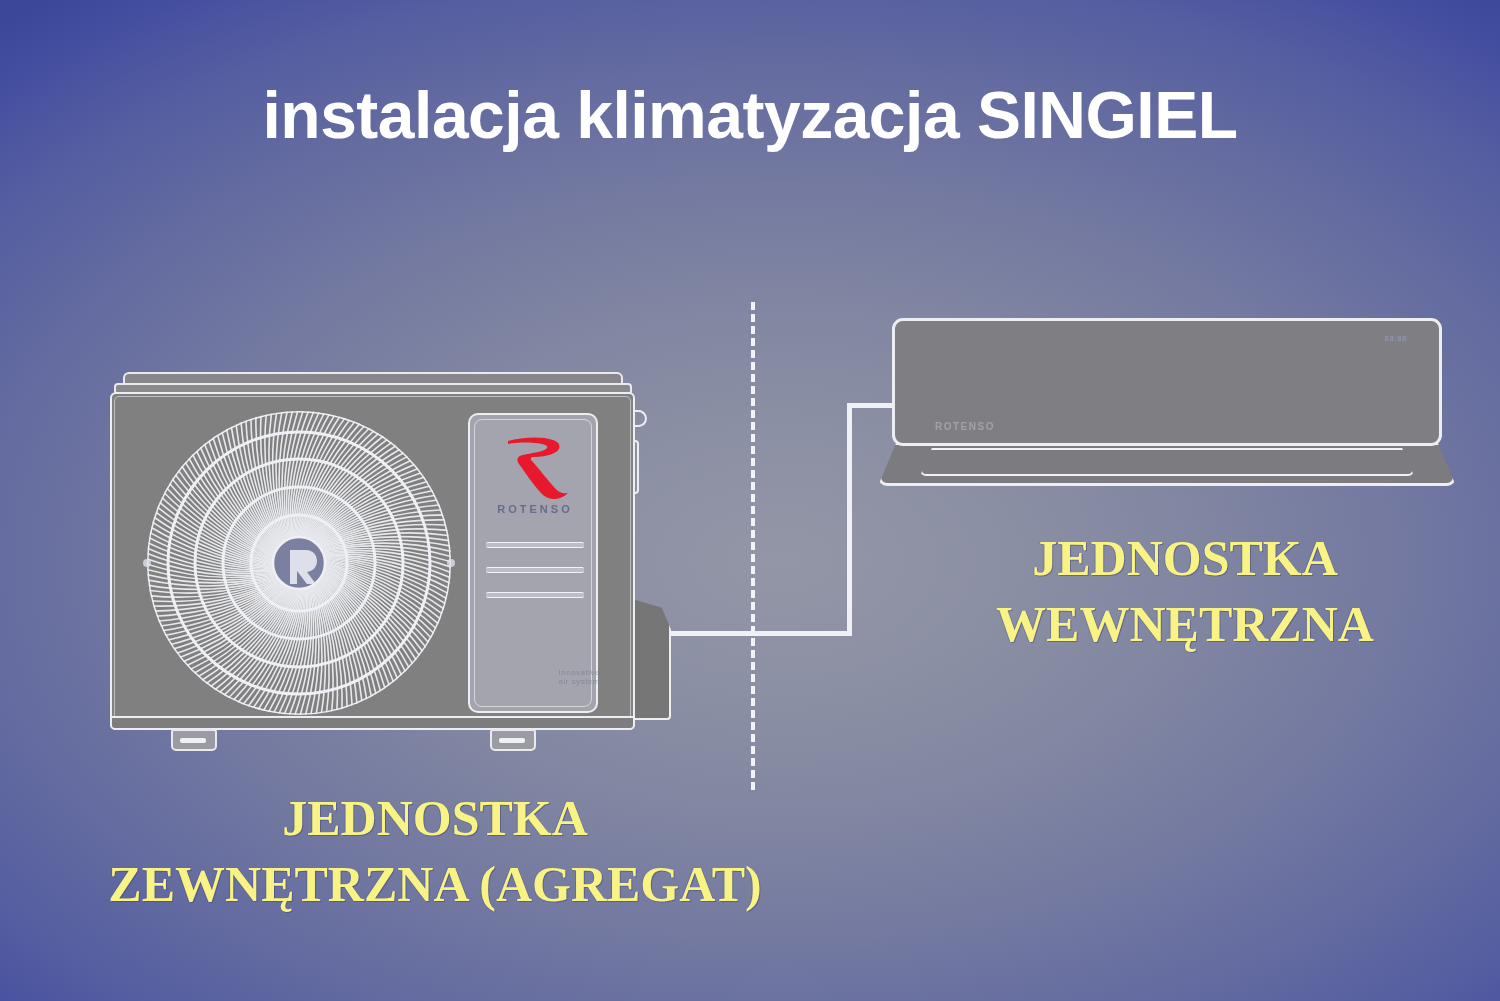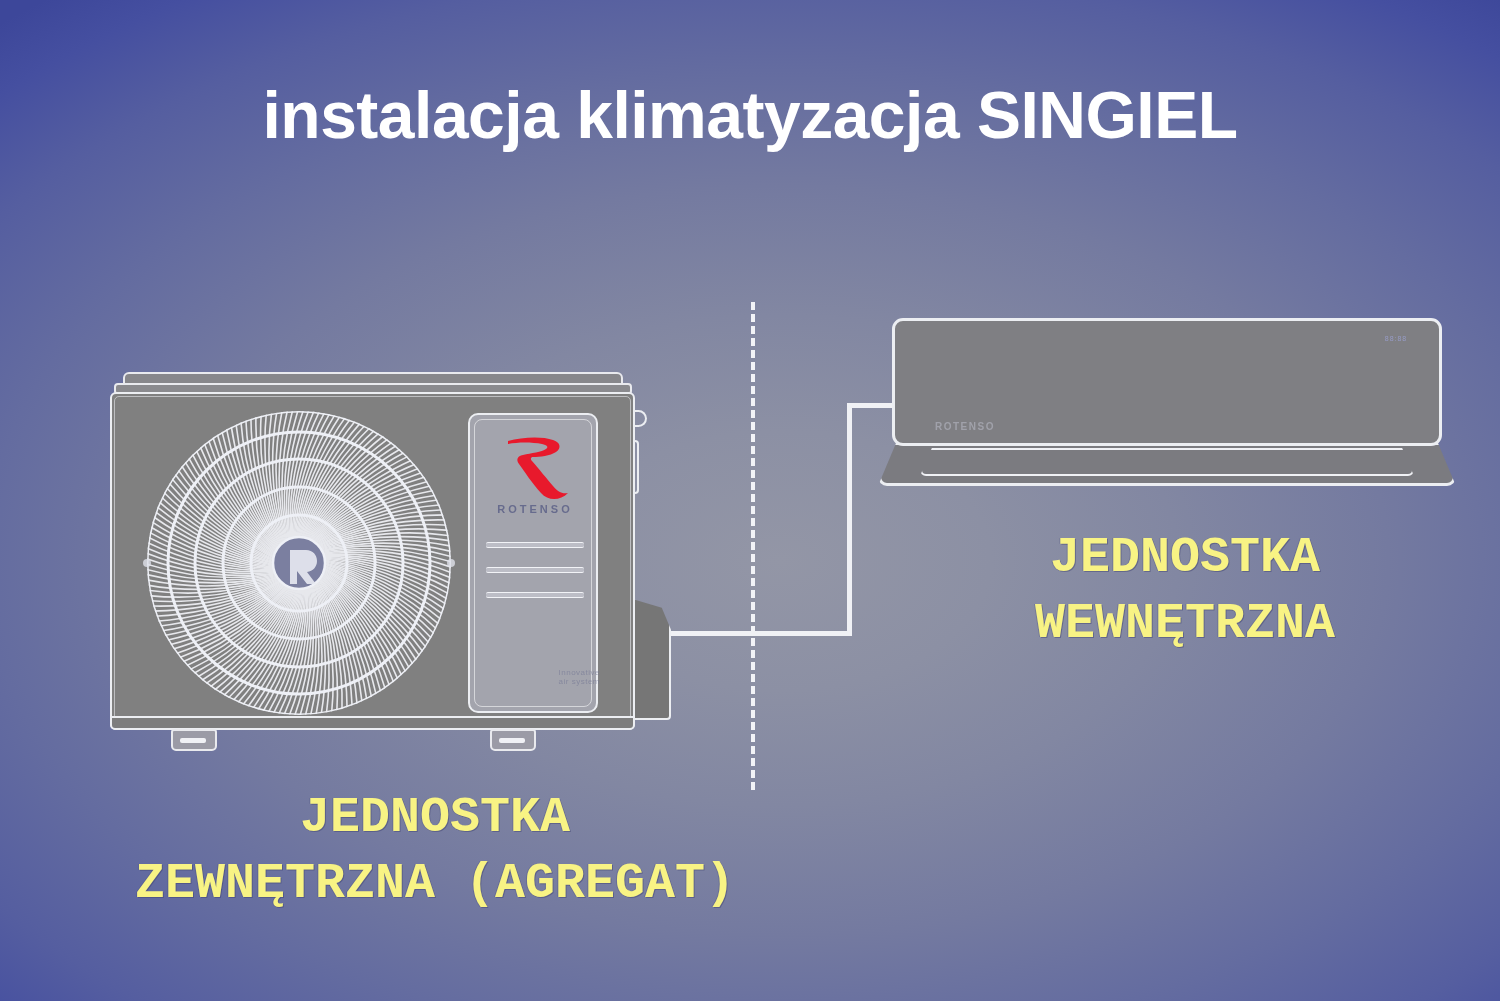--- a/index.html
+++ b/index.html
@@ -40,21 +40,21 @@
     font-weight: 700;
     letter-spacing: -0.5px;
     line-height: 1.08;
     white-space: nowrap;
   }
 
   
   .caption {
     position: absolute;
     color: #f8f384;
-    font-family: Liberation Mono, monospace;
+    font-family: Liberation Serif, serif;
     font-weight: 700;
     font-size: 50px;
     line-height: 1.32;
     text-align: center;
     text-shadow:
       1px 1px 0 rgba(60,62,110,0.45),
       -1px 0 0 rgba(60,62,110,0.25);
     white-space: pre-line;
   }
   #caption-outdoor {

